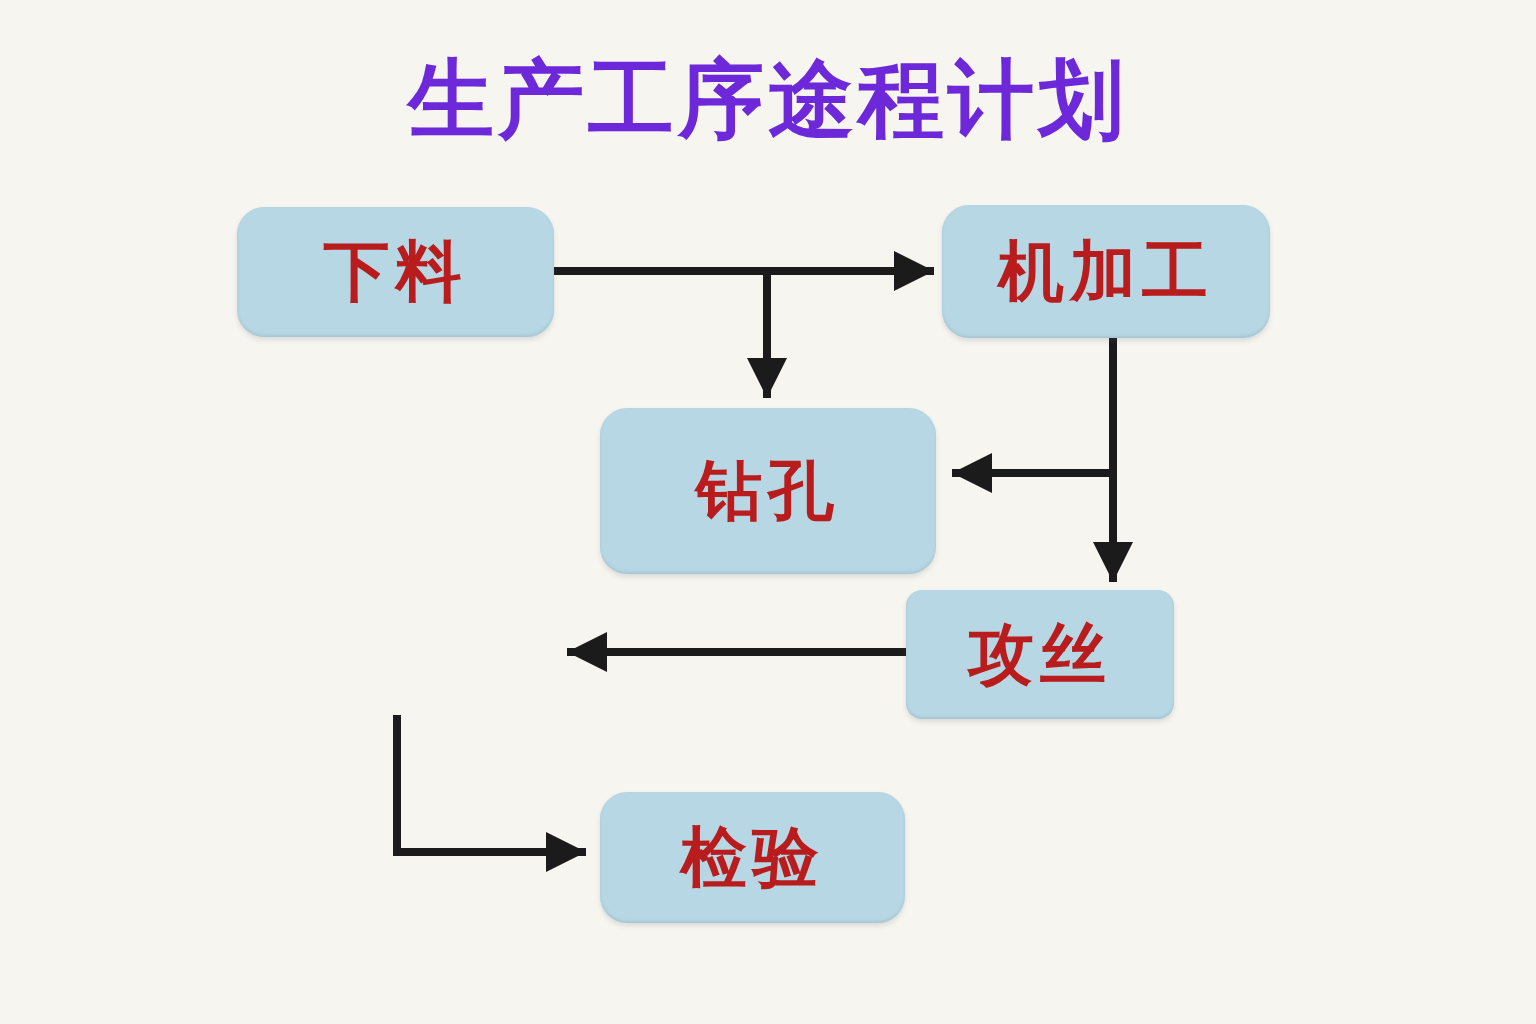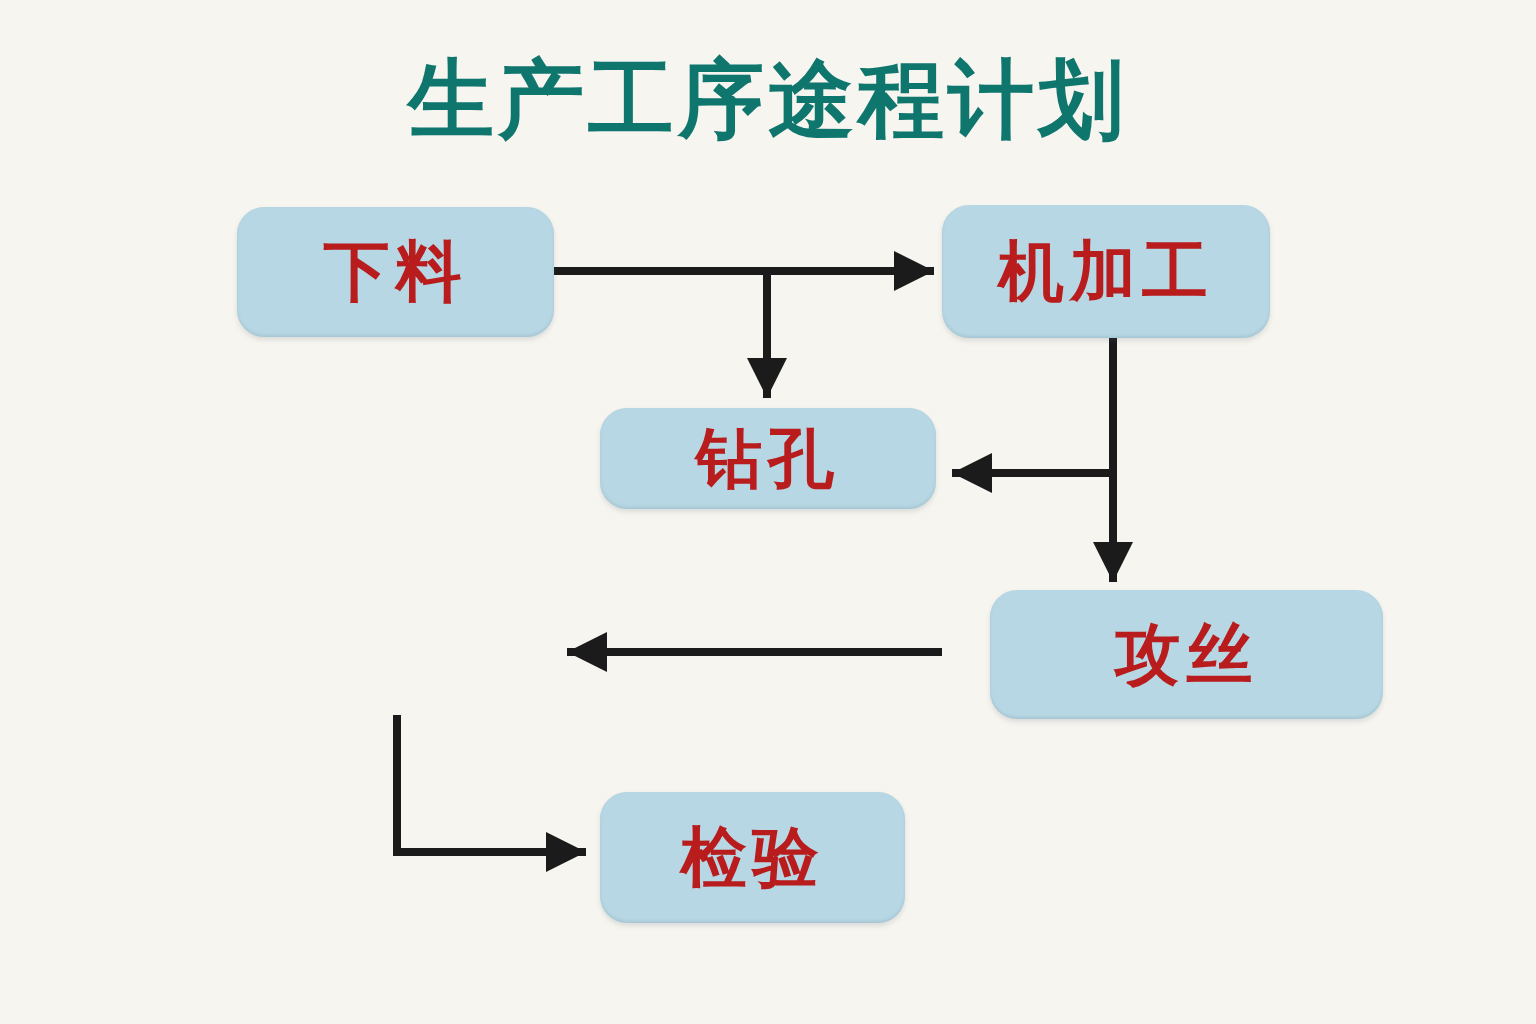--- a/index.html
+++ b/index.html
@@ -17,40 +17,40 @@
   }
   .diagram-title {
     position: absolute;
     left: 0;
     top: 52px;
     width: 1536px;
     text-align: center;
     font-size: 86px;
     font-weight: 900;
     letter-spacing: 4px;
-    color: #0f766e;
+    color: #6d28d9;
     line-height: 1.1;
   }
   .node {
     position: absolute;
     background: #b7d7e4;
     border-radius: 27px;
     display: flex;
     align-items: center;
     justify-content: center;
     font-size: 66px;
     font-weight: 900;
     color: #b91c1c;
     letter-spacing: 6px;
     box-shadow: 0 3px 5px rgba(90,110,120,0.18), inset 0 -2px 3px rgba(120,150,165,0.25);
   }
   .node-xialiao   { left: 237px;  top: 207px; width: 317px; height: 130px; }
   .node-jijiagong { left: 942px;  top: 205px; width: 328px; height: 133px; }
-  .node-zuankong  { left: 600px;  top: 408px; width: 336px; height: 101px; }
-  .node-gongsi    { left: 990px;  top: 590px; width: 393px; height: 129px; }
+  .node-zuankong  { left: 600px;  top: 408px; width: 336px; height: 166px; }
+  .node-gongsi    { left: 906px;  top: 590px; width: 268px; height: 129px; border-radius: 16px; }
   .node-hanjie    { left: 237px;  top: 590px; width: 322px; height: 129px; }
   .node-jianyan   { left: 600px;  top: 792px; width: 305px; height: 131px; }
   .edges-layer {
     position: absolute;
     left: 0;
     top: 0;
     width: 1536px;
     height: 1024px;
     pointer-events: none;
   }

